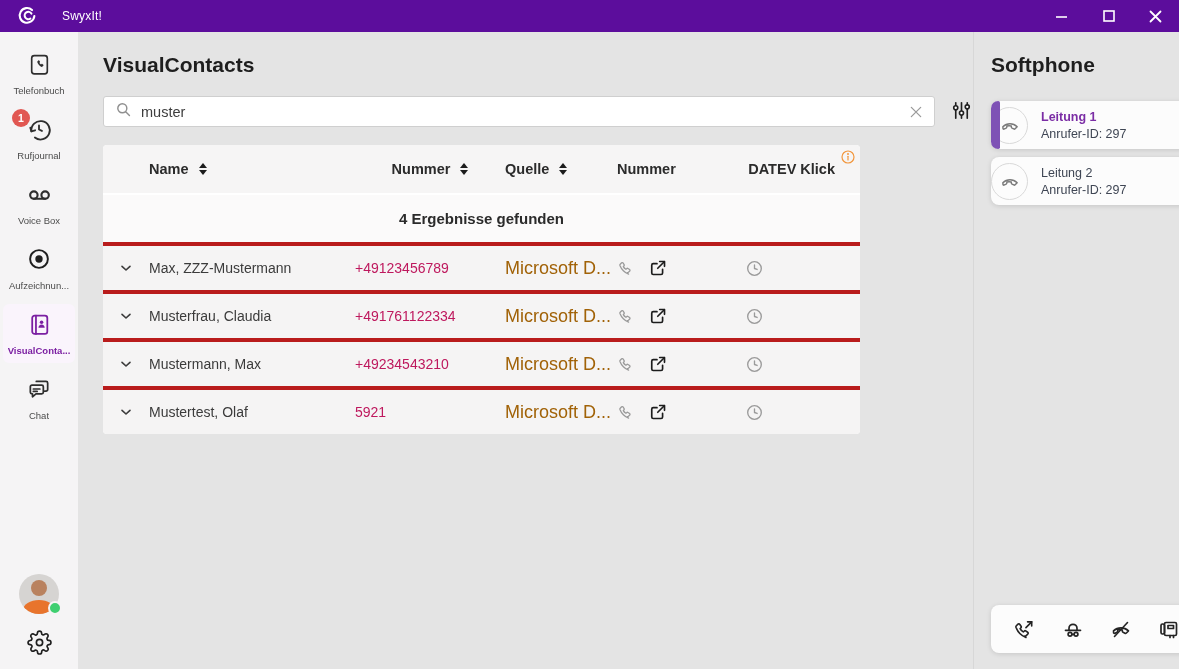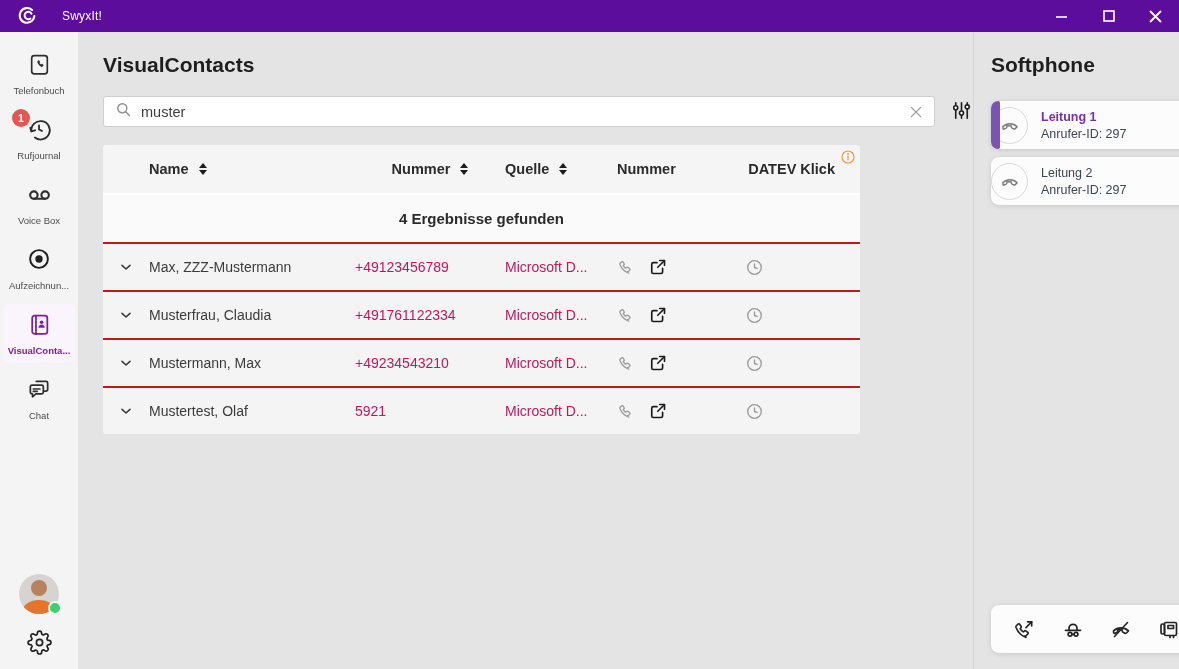--- a/index.html
+++ b/index.html
@@ -48,25 +48,25 @@
   .trow { display:grid; grid-template-columns:46px 206px 150px 112px 112px 1fr; align-items:center; }
   .thead { background:#f6f5f5; height:48px; }
   .th { font-size:14.5px; font-weight:700; color:#2b2b2b; display:flex; align-items:center; gap:10px; }
   .th.right { justify-content:flex-end; padding-right:25px; }
   .sort { display:flex; flex-direction:column; gap:2px; background:none; border:none; cursor:pointer; padding:0; }
   .sort i { display:block; width:0; height:0; border-left:4px solid transparent; border-right:4px solid transparent; }
   .sort .up { border-bottom:5px solid #1c1c1c; }
   .sort .dn { border-top:5px solid #1c1c1c; }
   .result-row { background:#fbfafa; height:49px; border-top:2px solid #fff; display:flex; align-items:center; justify-content:center;
     font-size:15px; font-weight:700; color:#2b2b2b; }
-  .data-row { background:#f5f4f4; height:48px; border-top:2px solid #b91c1c; }
+  .data-row { background:#f5f4f4; height:48px; border-top:4px solid #b91c1c; }
   .c-center { display:flex; justify-content:center; }
   .c-name { font-size:14px; color:#3b3b3b; }
   .c-number { font-size:14px; color:#be185d; text-align:left; }
-  .c-quelle { font-size:14px; color:#be185d; white-space:nowrap; }
+  .c-quelle { font-size:18px; color:#a16207; white-space:nowrap; }
   .c-aktion { display:flex; align-items:center; gap:13px; }
   .c-datev { padding-left:16px; }
   .info-btn { position:absolute; top:4px; right:4px; }
 
   
   .right-panel { width:291px; flex-shrink:0; border-left:1px solid #d7d7d7; background:#e4e4e4;
     padding:0 12px 16px 17px; display:flex; flex-direction:column; }
   .sp-header { margin-top:21px; display:flex; align-items:flex-start; justify-content:space-between; }
   .sp-title { font-size:21px; font-weight:700; color:#1e1e1e; }
   .dial-row { margin-top:23px; display:flex; align-items:center; gap:9px; }

